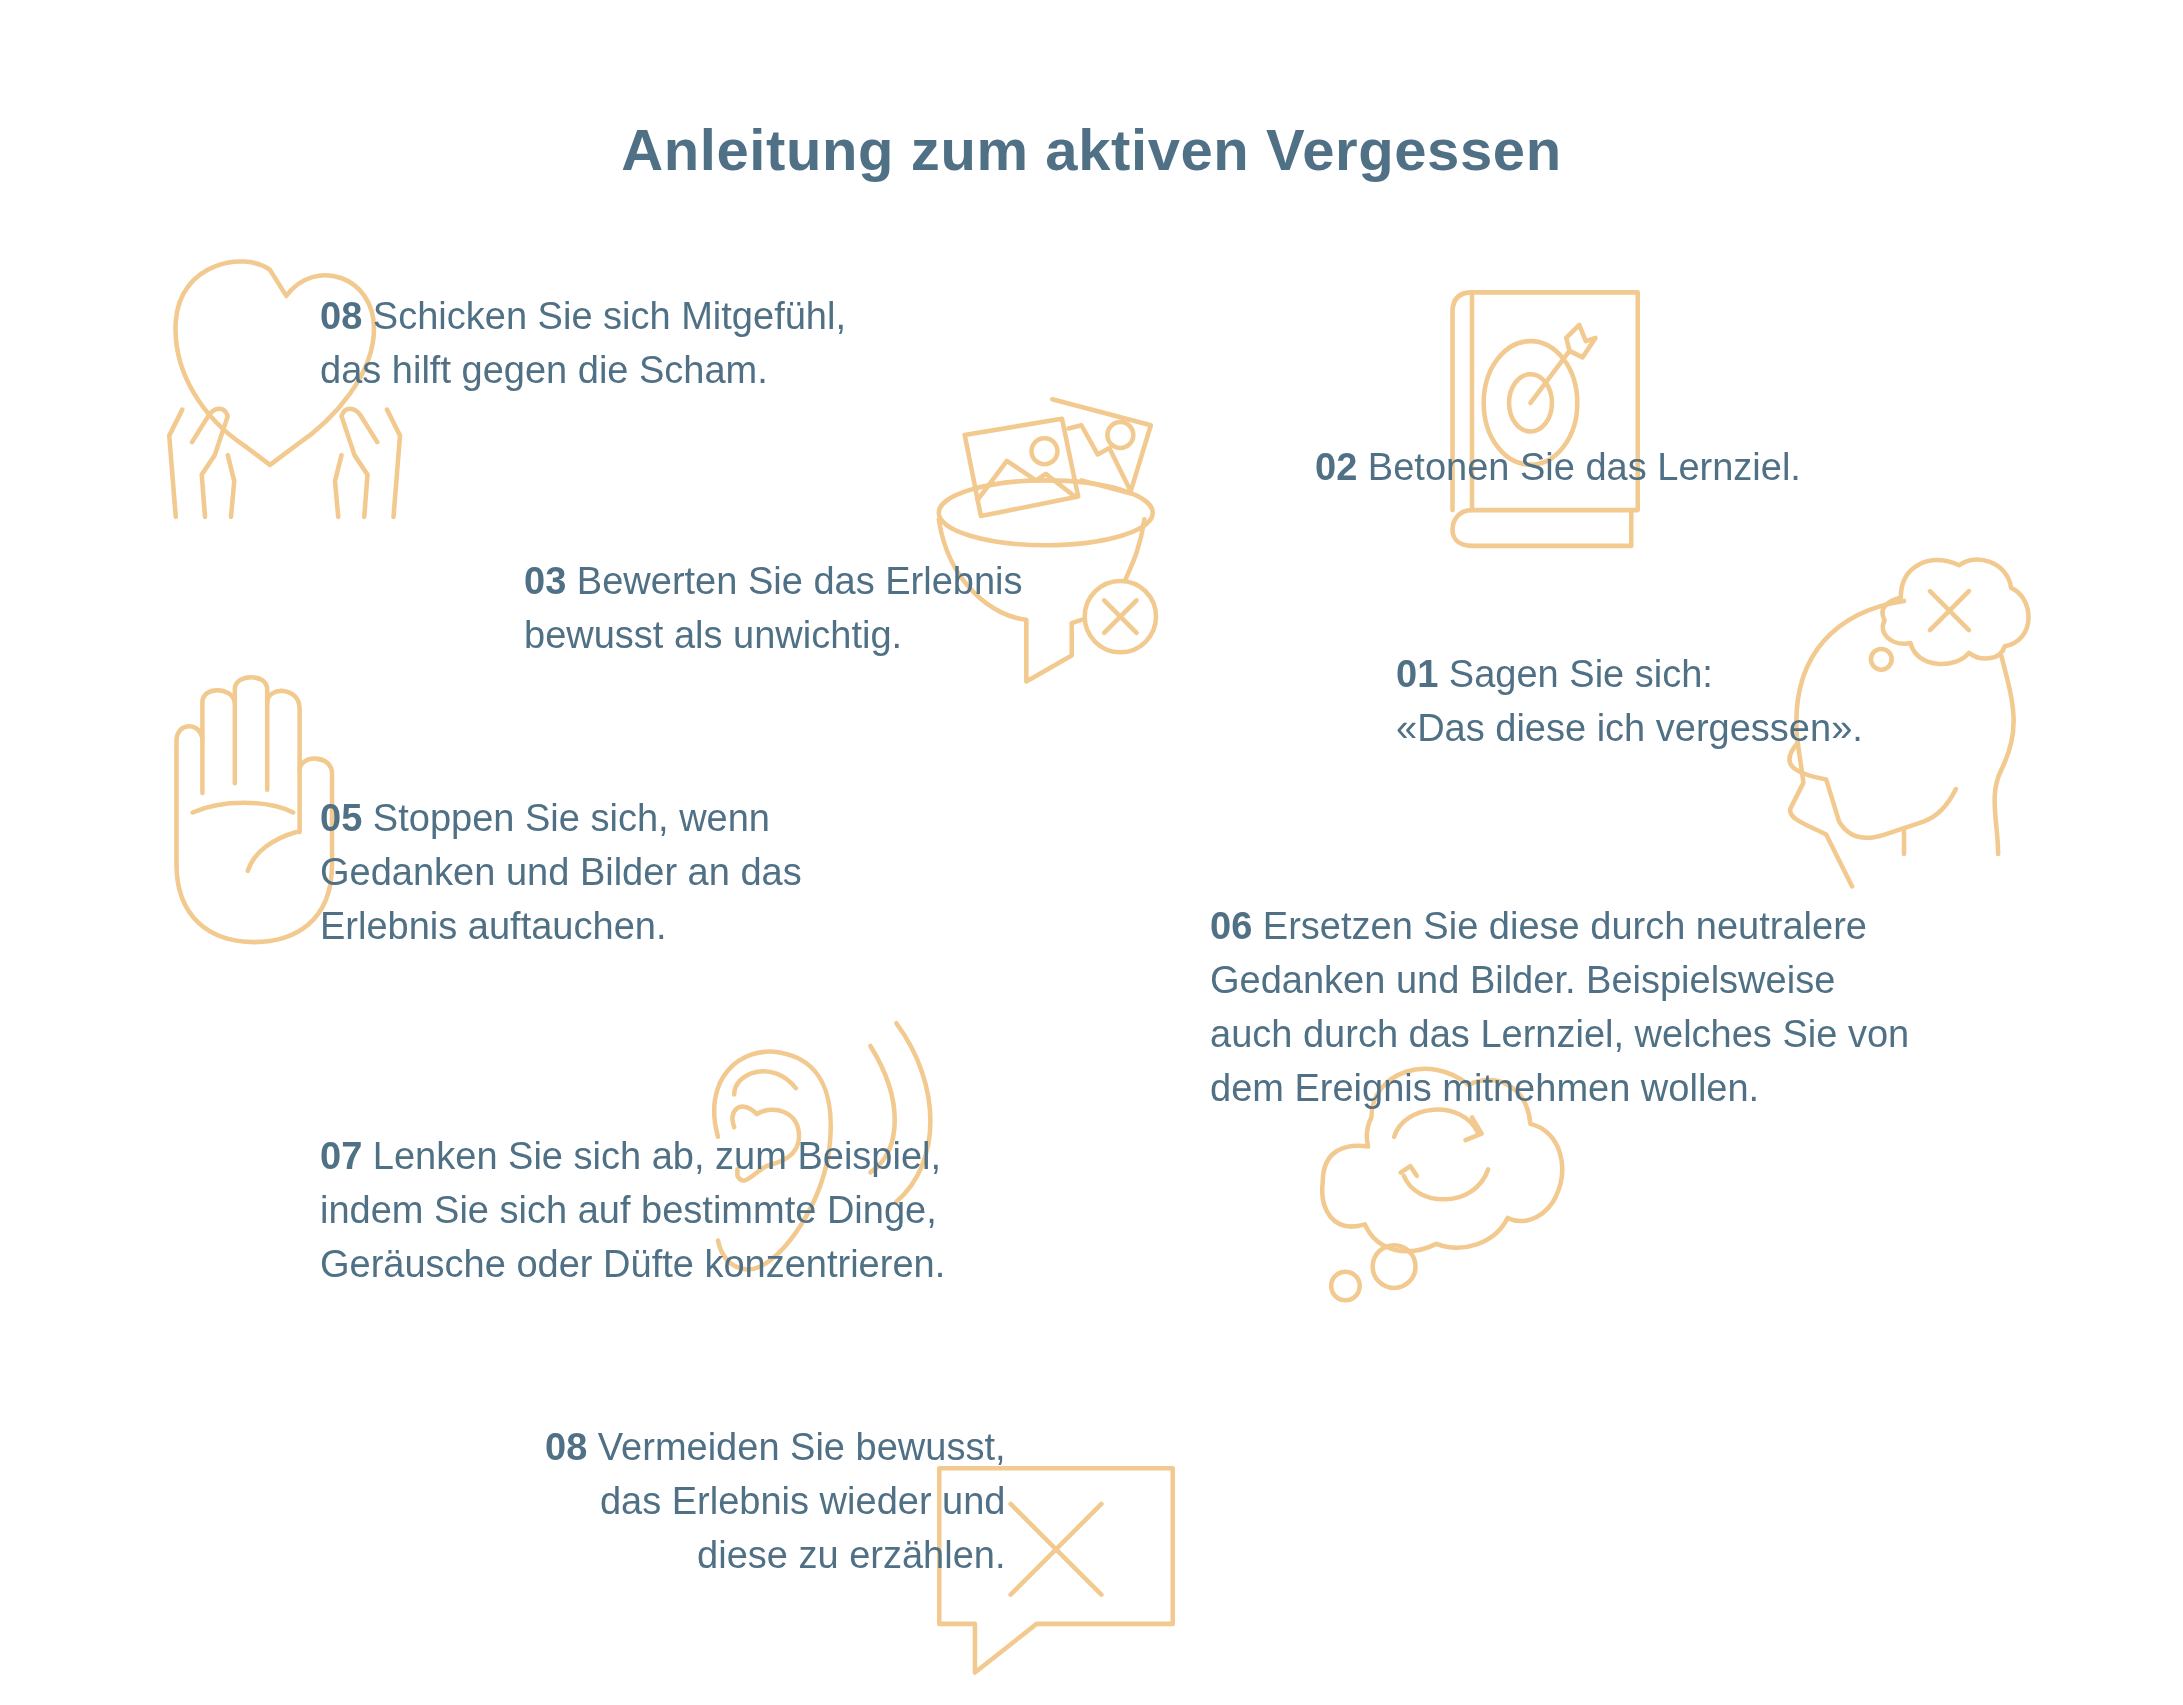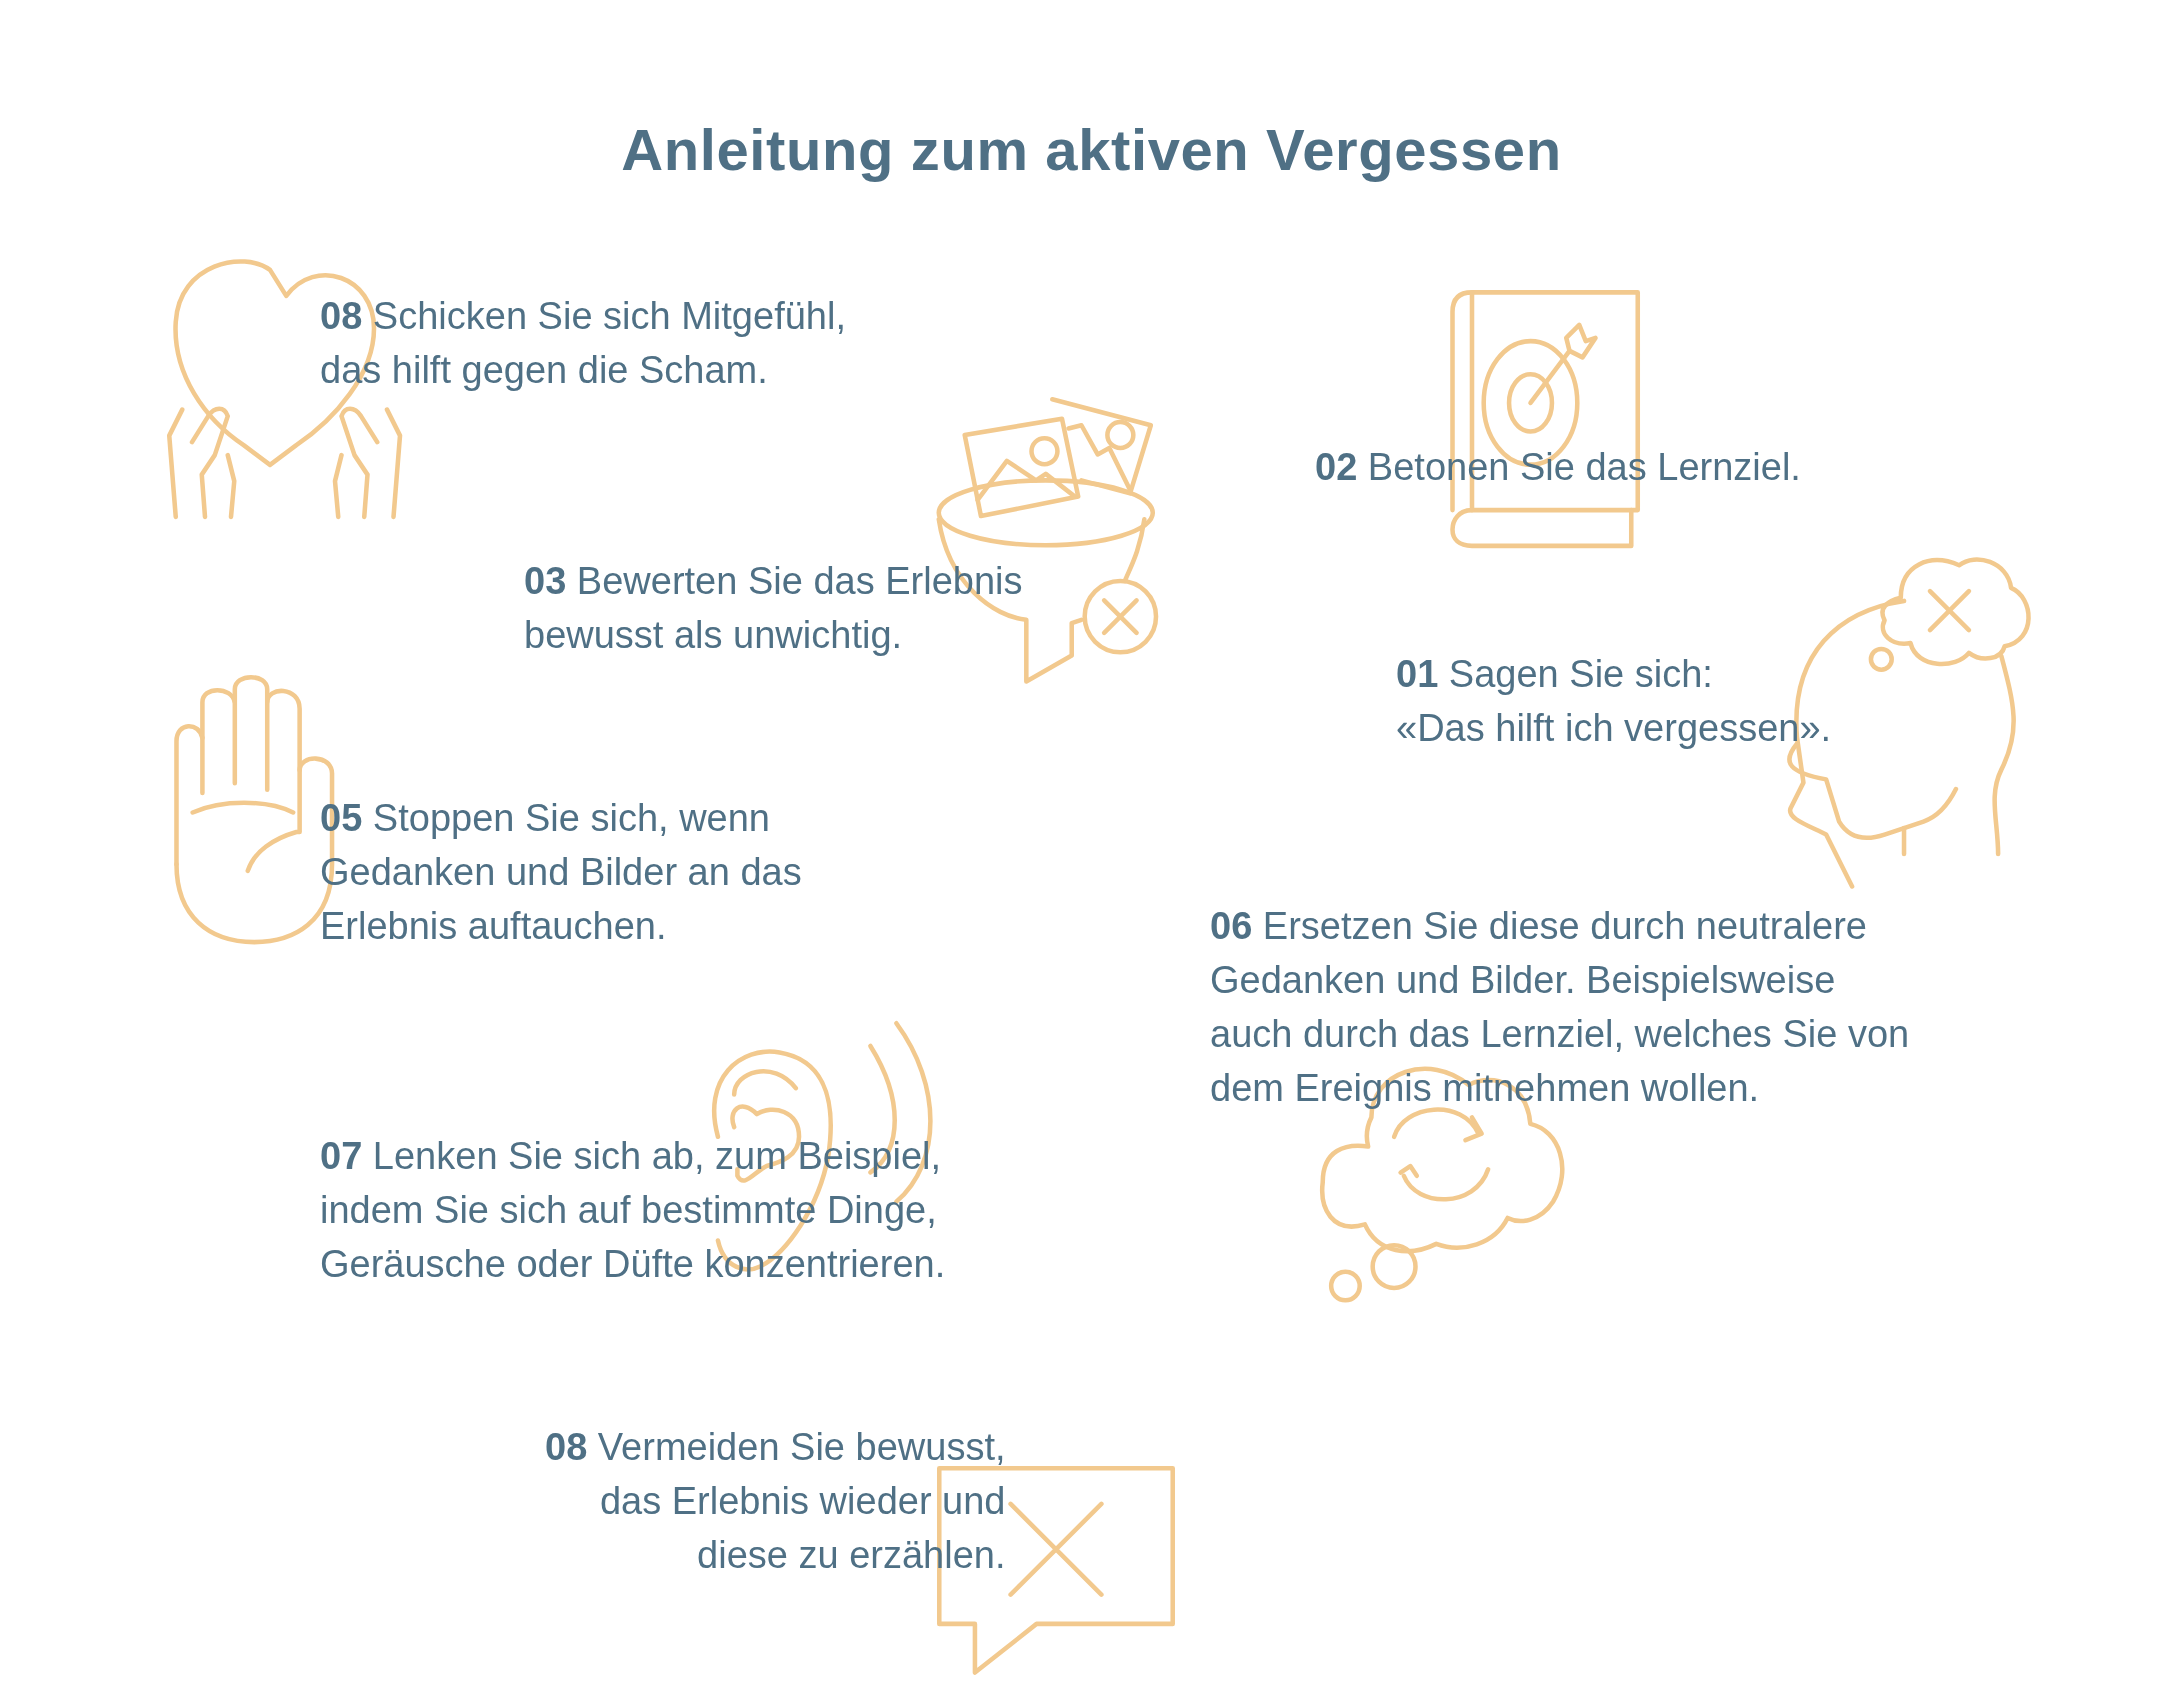--- a/index.html
+++ b/index.html
@@ -120,21 +120,21 @@
   <span class="line"><span class="num">02</span> <span>Betonen Sie das Lernziel.</span></span>
 </div>
 
 <div class="step" style="left:524px;top:554px;">
   <span class="line"><span class="num">03</span> <span>Bewerten Sie das Erlebnis</span></span>
   <span class="line">bewusst als unwichtig.</span>
 </div>
 
 <div class="step" style="left:1396px;top:647px;">
   <span class="line"><span class="num">01</span> <span>Sagen Sie sich:</span></span>
-  <span class="line">«Das hilft ich vergessen».</span>
+  <span class="line">«Das diese ich vergessen».</span>
 </div>
 
 <div class="step" style="left:320px;top:791px;">
   <span class="line"><span class="num">05</span> <span>Stoppen Sie sich, wenn</span></span>
   <span class="line">Gedanken und Bilder an das</span>
   <span class="line">Erlebnis auftauchen.</span>
 </div>
 
 <div class="step" style="left:1210px;top:899px;">
   <span class="line"><span class="num">06</span> <span>Ersetzen Sie diese durch neutralere</span></span>

